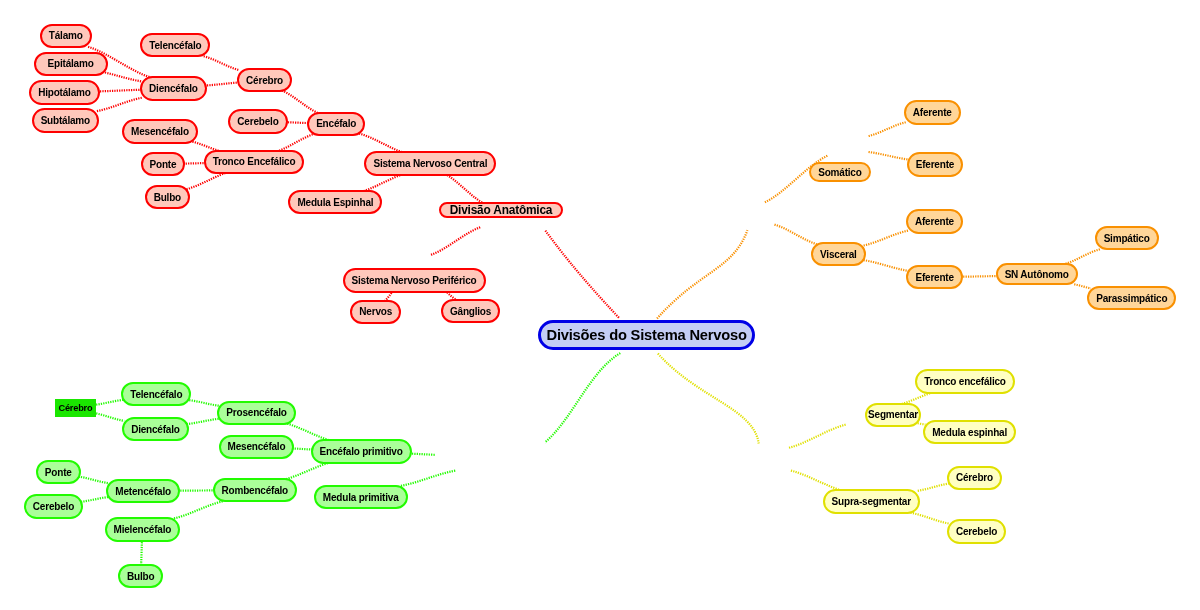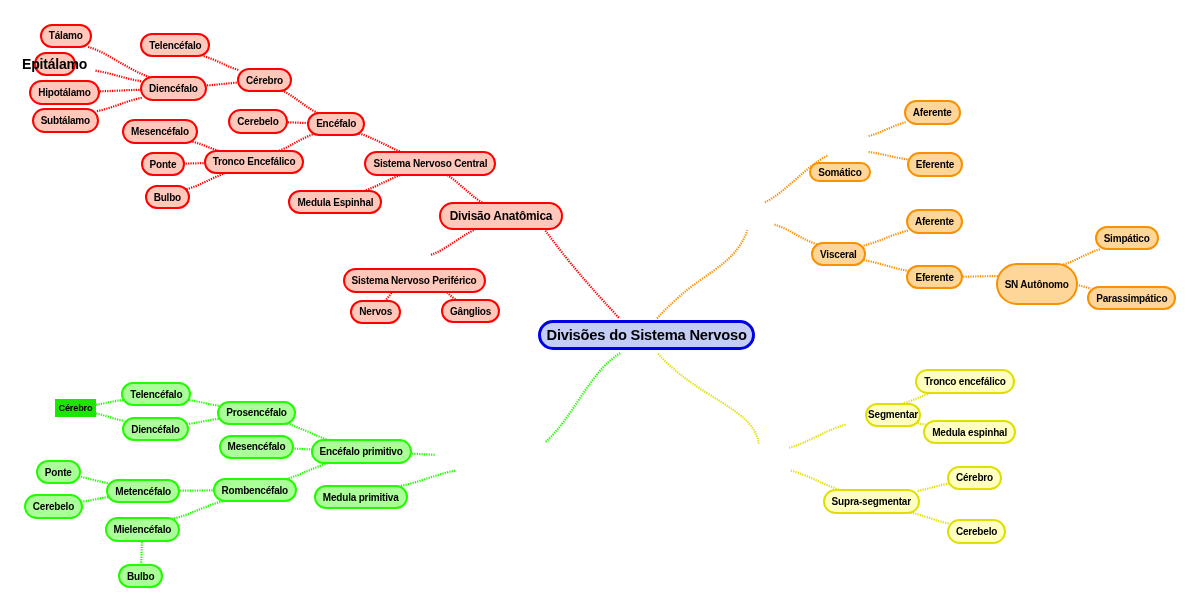--- a/index.html
+++ b/index.html
@@ -81,21 +81,21 @@
     <path class="lnk red" d="M 545.4,230.7 C 558.0,247.5 576.0,272.0 619.5,318.4"></path>
     <path class="lnk orange" d="M 657.0,318.6 C 699.1,271.0 733.7,269.3 747.4,230.1"></path>
     <path class="lnk green" d="M 620.3,353.1 C 589.4,371.6 573.3,418.1 544.9,442.5"></path>
     <path class="lnk yellow" d="M 657.9,353.6 C 698.6,398.9 753.8,408.2 758.7,443.5"></path>
   </svg>
 
   <div id="nodes">
       <div class="node red" style="left: 39.8px; top: 23.6px; width: 51.9px; height: 24.5px; font-size: 10px;">
         <span>Tálamo</span>
       </div>
-      <div class="node red" style="left: 33.6px; top: 51.7px; width: 42px; height: 24.5px; font-size: 14px;">
+      <div class="node red" style="left: 33.6px; top: 51.7px; width: 74px; height: 24.5px; font-size: 10px;">
         <span>Epitálamo</span>
       </div>
       <div class="node red" style="left: 29.1px; top: 80.4px; width: 70.6px; height: 24.5px; font-size: 10px;">
         <span>Hipotálamo</span>
       </div>
       <div class="node red" style="left: 31.6px; top: 108.1px; width: 67.4px; height: 24.5px; font-size: 10px;">
         <span>Subtálamo</span>
       </div>
       <div class="node red" style="left: 140.3px; top: 32.9px; width: 70.2px; height: 24.5px; font-size: 10px;">
         <span>Telencéfalo</span>
@@ -123,21 +123,21 @@
       </div>
       <div class="node red" style="left: 203.6px; top: 149.6px; width: 100.8px; height: 24.5px; font-size: 10px;">
         <span>Tronco Encefálico</span>
       </div>
       <div class="node red" style="left: 364.4px; top: 151.3px; width: 131.9px; height: 24.5px; font-size: 10px;">
         <span>Sistema Nervoso Central</span>
       </div>
       <div class="node red" style="left: 288.4px; top: 189.9px; width: 94px; height: 24.5px; font-size: 10px;">
         <span>Medula Espinhal</span>
       </div>
-      <div class="node red" style="left: 439.2px; top: 201.8px; width: 123.6px; height: 28px; font-size: 11.9px;">
+      <div class="node red" style="left: 439.2px; top: 201.8px; width: 123.6px; height: 16px; font-size: 11.9px;">
         <span>Divisão Anatômica</span>
       </div>
       <div class="node red" style="left: 342.5px; top: 252px; width: 143px; height: 24.5px; font-size: 10px; margin-top: 16px;">
         <span>Sistema Nervoso Periférico</span>
       </div>
       <div class="node red" style="left: 350.3px; top: 299.6px; width: 50.8px; height: 24.5px; font-size: 10px;">
         <span>Nervos</span>
       </div>
       <div class="node red" style="left: 440.9px; top: 298.9px; width: 59.3px; height: 24.5px; font-size: 10px;">
         <span>Gânglios</span>
@@ -156,21 +156,21 @@
       </div>
       <div class="node orange" style="left: 811px; top: 241.8px; width: 54.7px; height: 24.5px; font-size: 10px;">
         <span>Visceral</span>
       </div>
       <div class="node orange" style="left: 905.9px; top: 209.4px; width: 57.1px; height: 24.5px; font-size: 10px;">
         <span>Aferente</span>
       </div>
       <div class="node orange" style="left: 906.4px; top: 264.9px; width: 56.5px; height: 24.5px; font-size: 10px;">
         <span>Eferente</span>
       </div>
-      <div class="node orange" style="left: 995.6px; top: 263.2px; width: 82.2px; height: 42px; font-size: 10px;">
+      <div class="node orange" style="left: 995.6px; top: 263.2px; width: 82.2px; height: 22px; font-size: 10px;">
         <span>SN Autônomo</span>
       </div>
       <div class="node orange" style="left: 1094.6px; top: 225.9px; width: 64.1px; height: 24.5px; font-size: 10px;">
         <span>Simpático</span>
       </div>
       <div class="node orange" style="left: 1087.2px; top: 285.8px; width: 89.2px; height: 24.5px; font-size: 10px;">
         <span>Parassimpático</span>
       </div>
       <div class="node green-sel" style="left: 55px; top: 399.3px; width: 40.9px; height: 17.8px; font-size: 9.2px;">
         <span>Cérebro</span>

